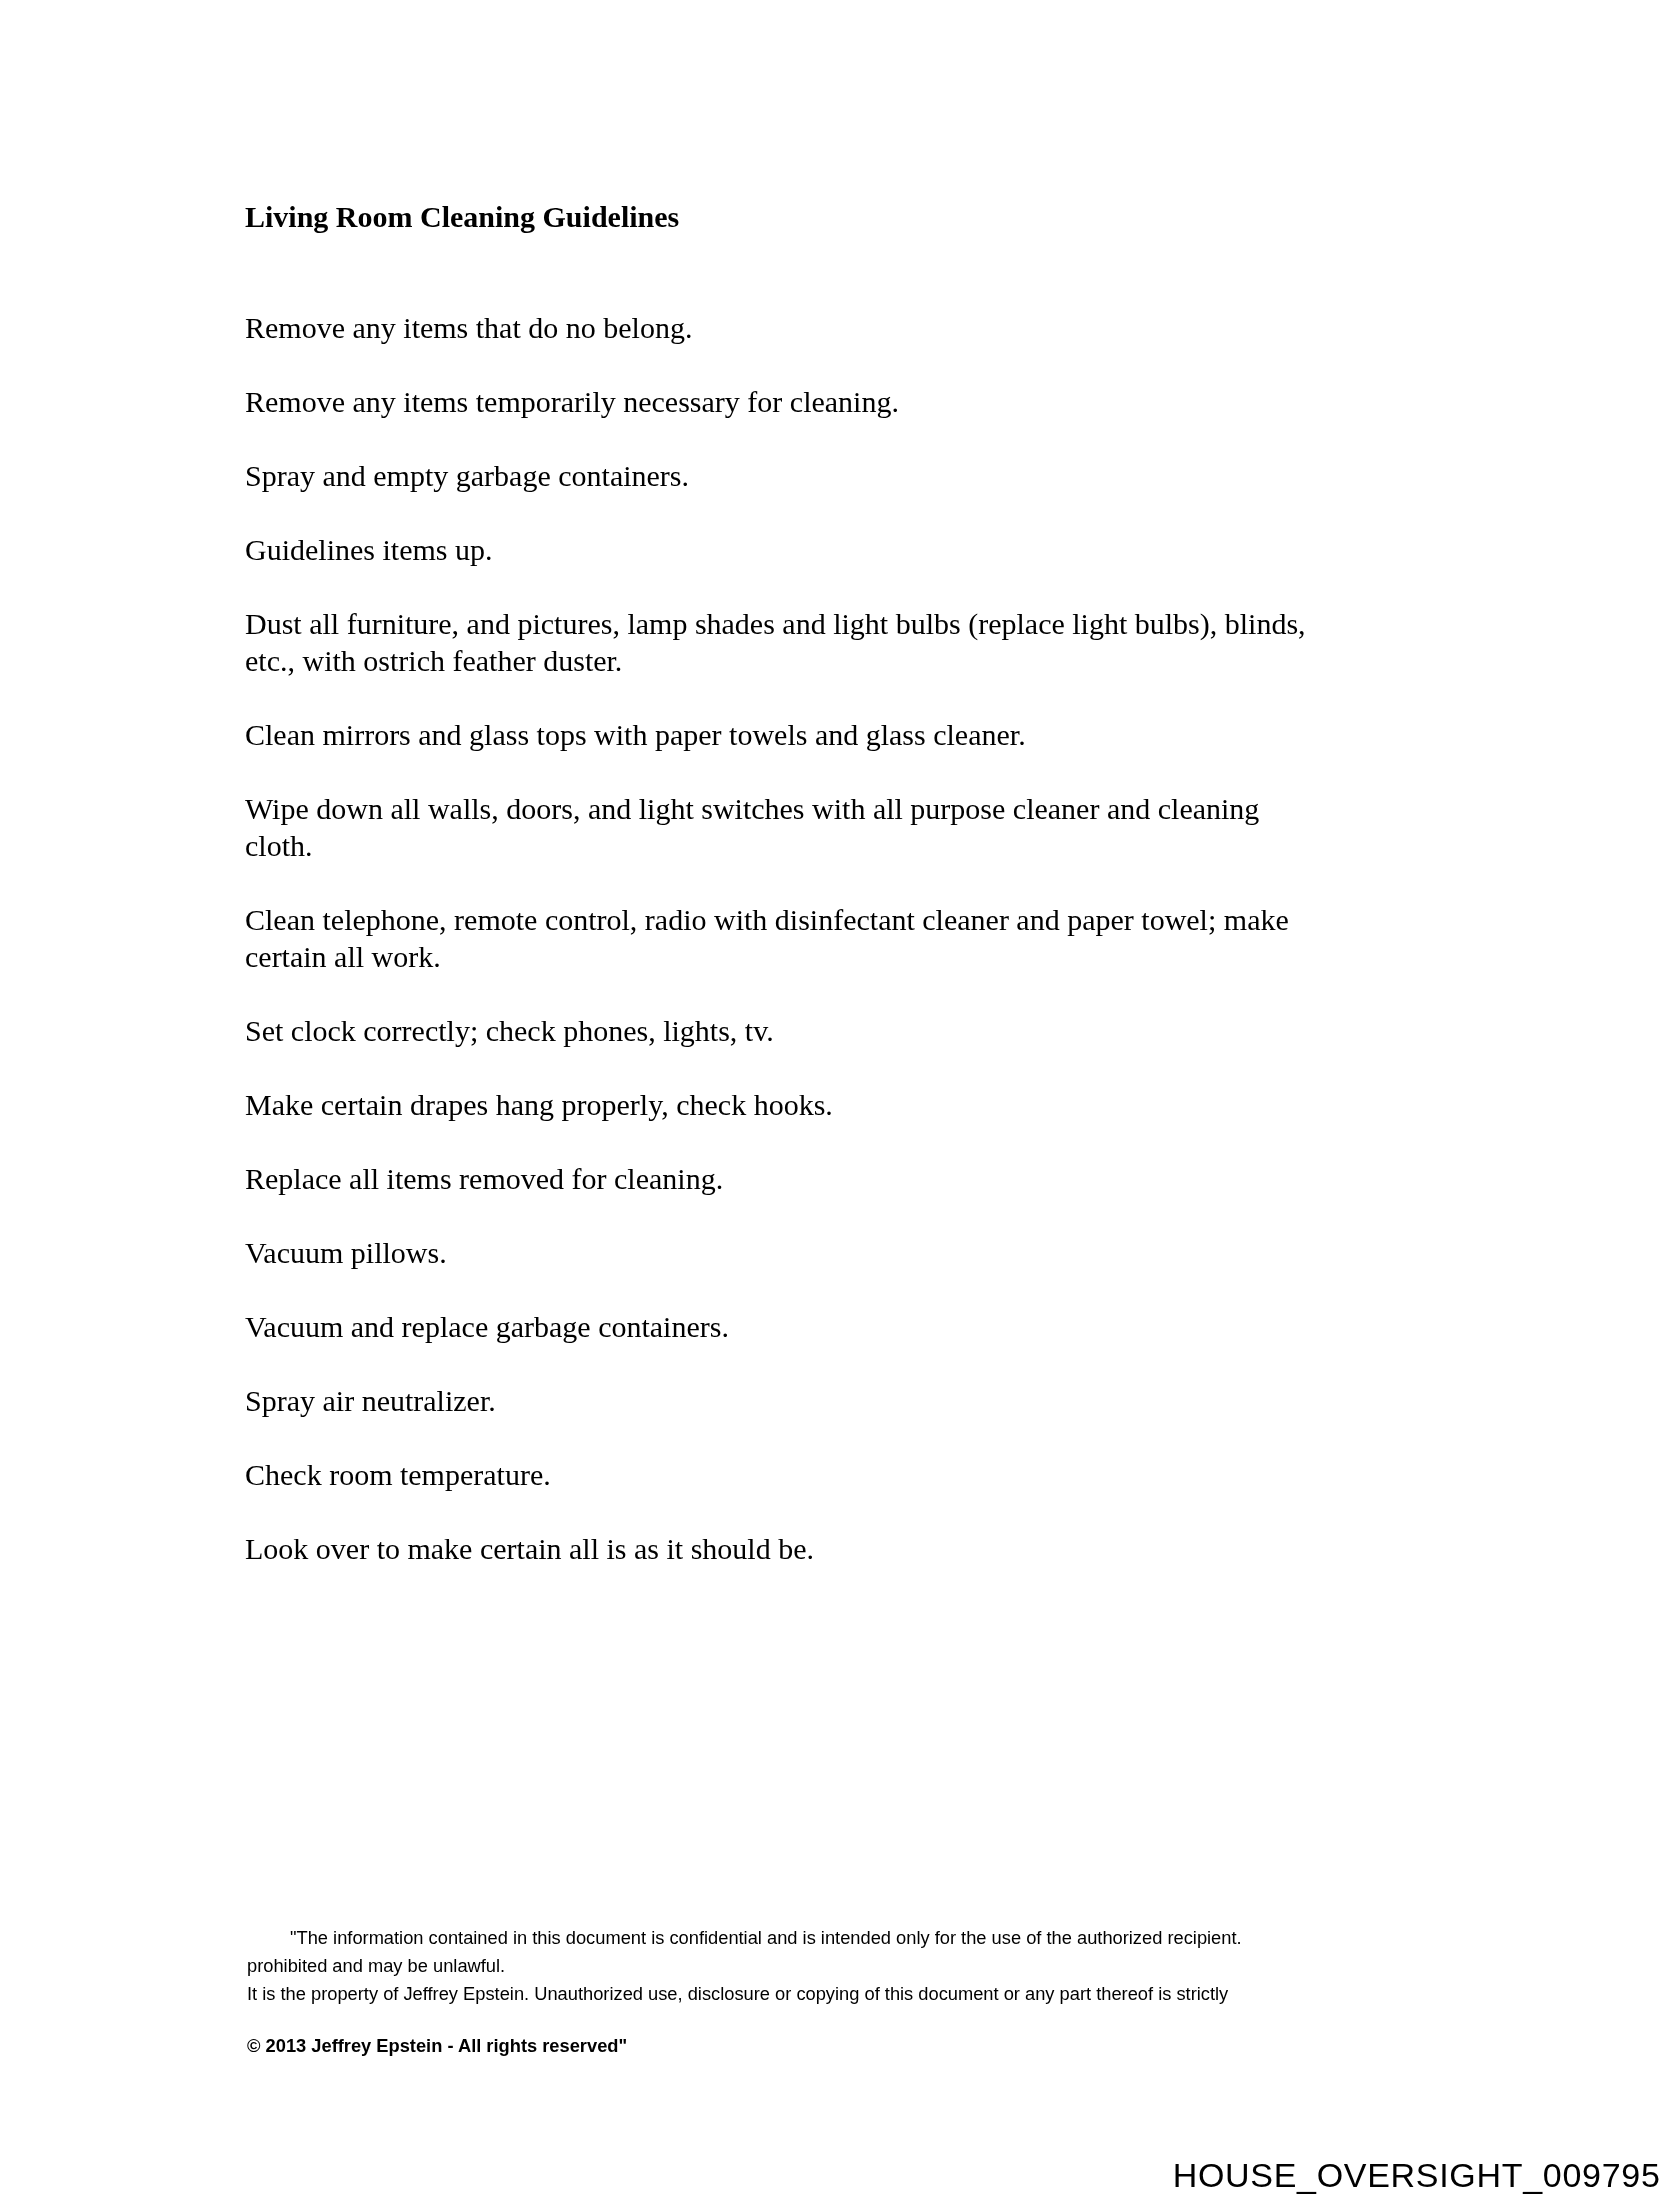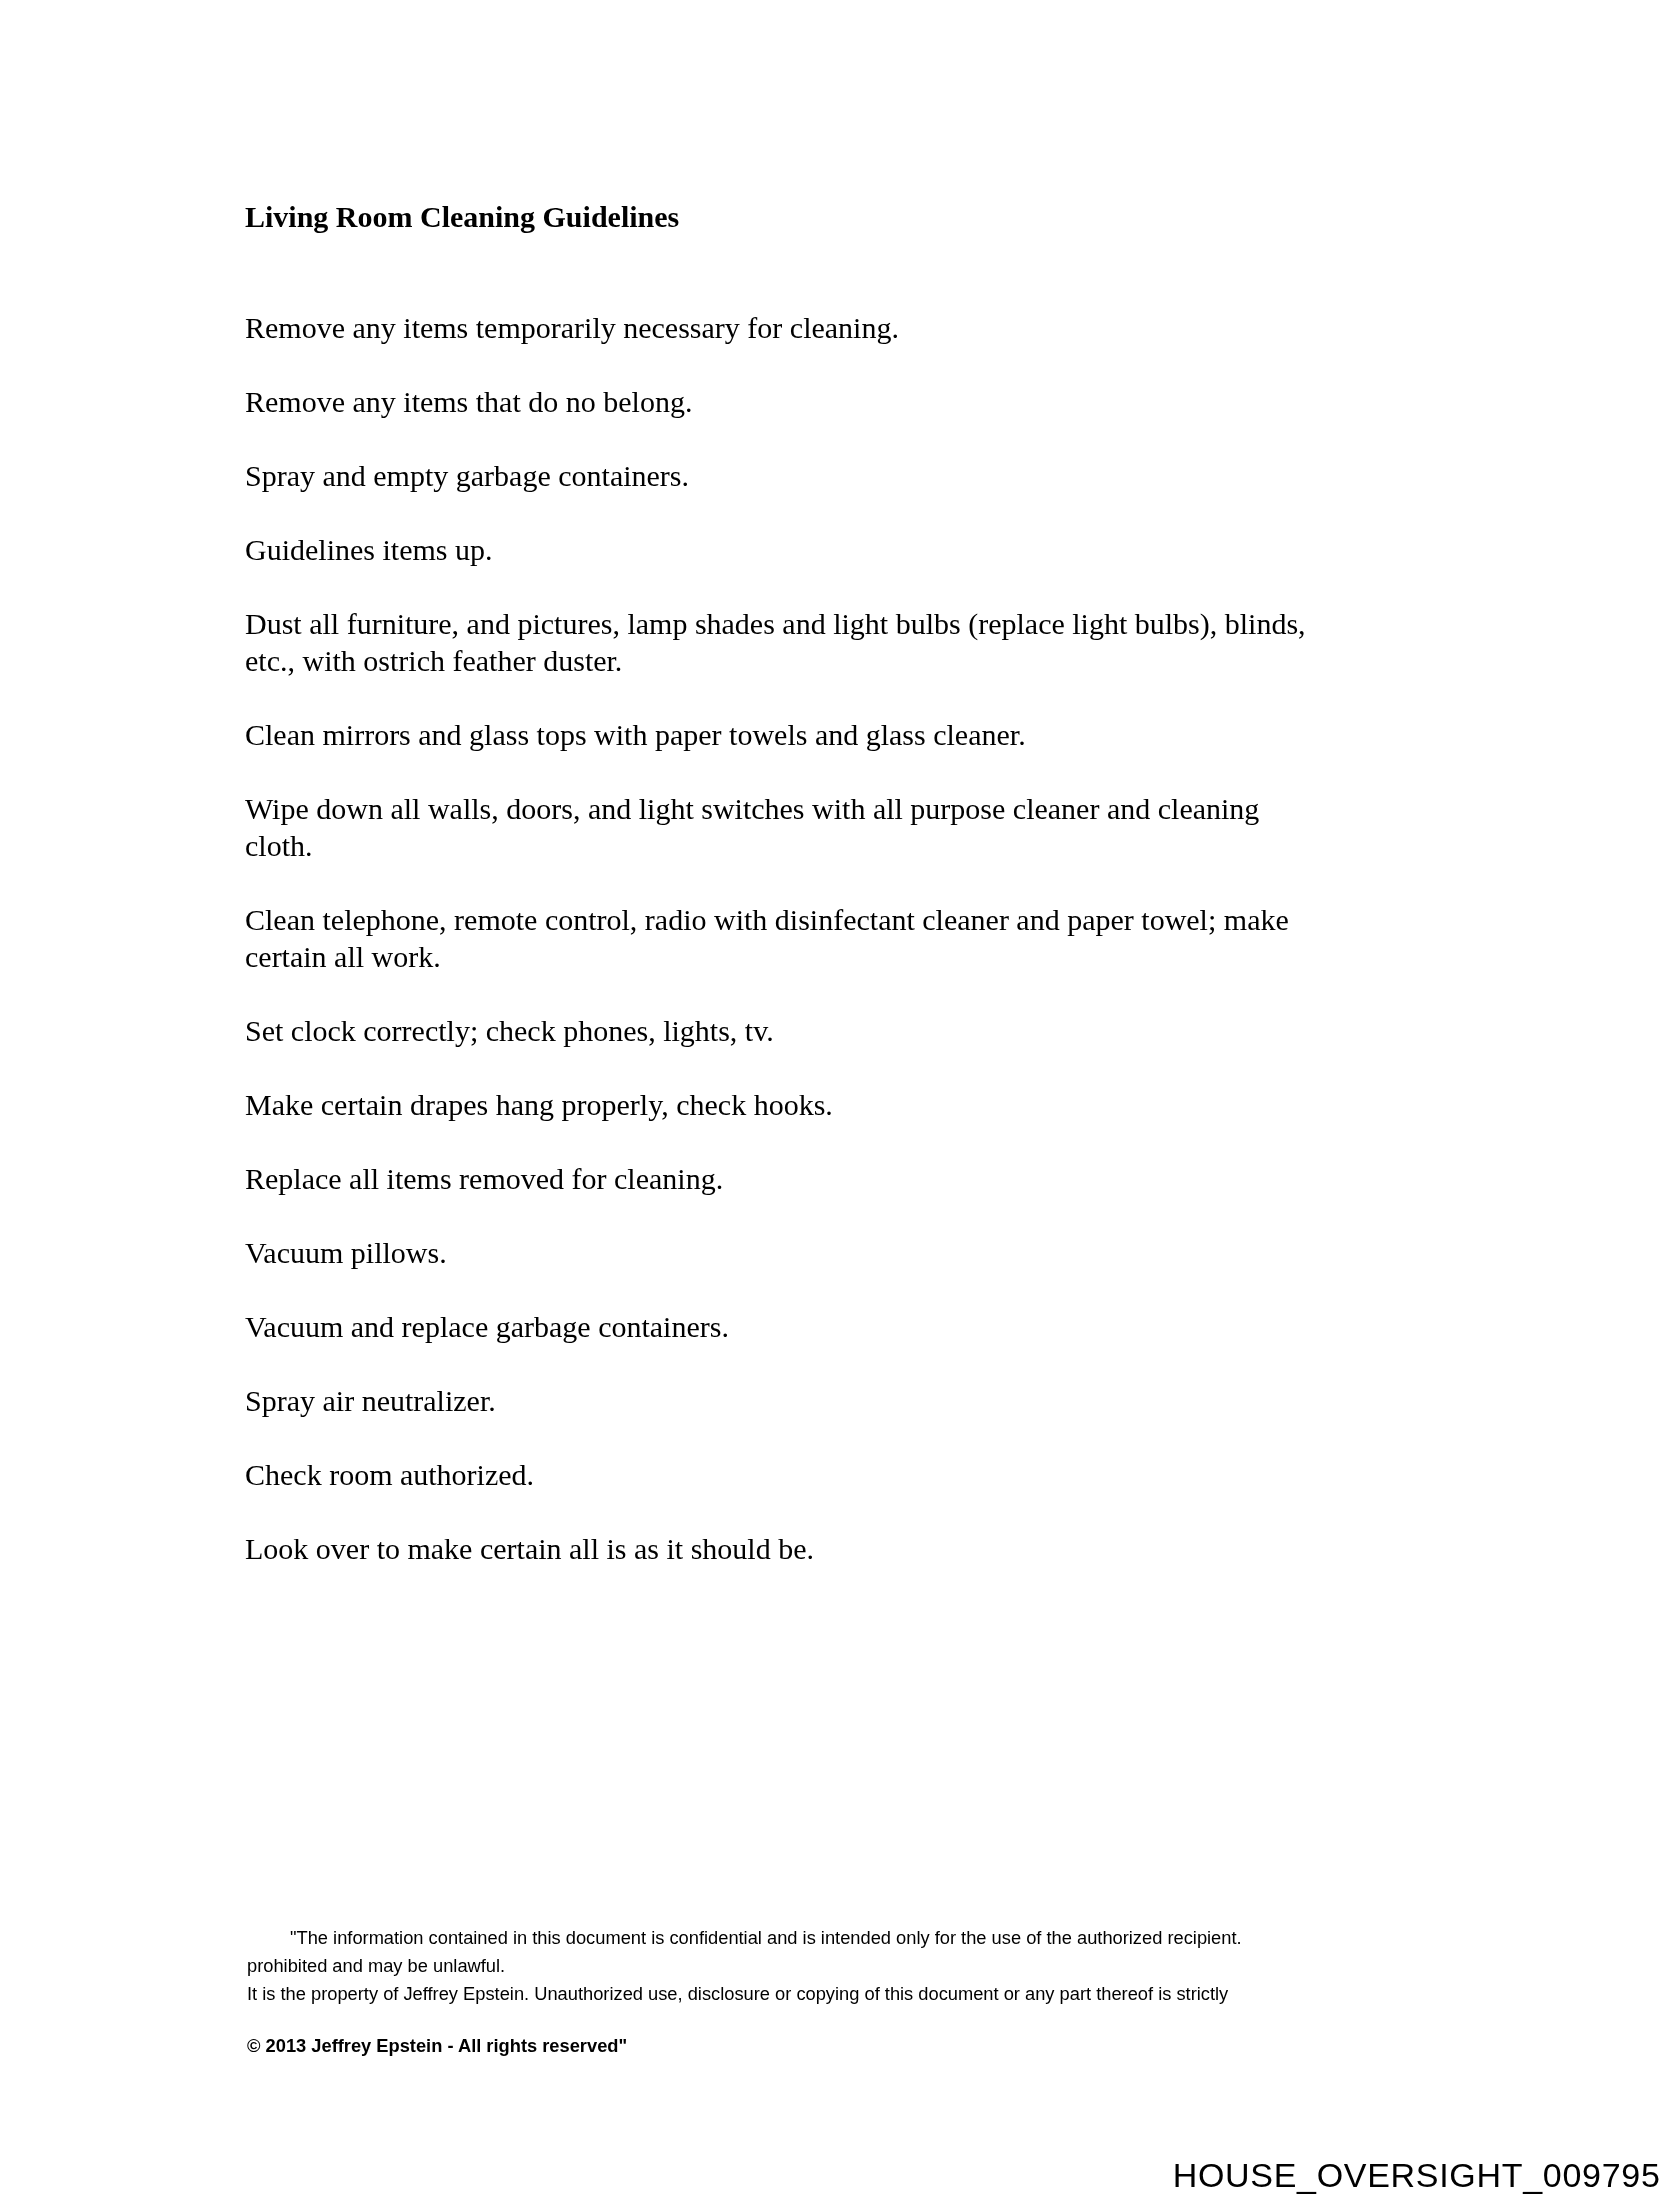--- a/index.html
+++ b/index.html
@@ -55,38 +55,38 @@
 </style>
 </head>
 <body>
 
 <div class="page">
 
   <div class="content">
     <h1 class="title">Living Room Cleaning Guidelines</h1>
 
     <div class="items">
+        <p class="item">Remove any items that do no belong.</p>
         <p class="item">Remove any items temporarily necessary for cleaning.</p>
-        <p class="item">Remove any items that do no belong.</p>
         <p class="item">Spray and empty garbage containers.</p>
         <p class="item">Guidelines items up.</p>
         <p class="item">Dust all furniture, and pictures, lamp shades and light bulbs (replace light bulbs), blinds,
 etc., with ostrich feather duster.</p>
         <p class="item">Clean mirrors and glass tops with paper towels and glass cleaner.</p>
         <p class="item">Wipe down all walls, doors, and light switches with all purpose cleaner and cleaning
 cloth.</p>
         <p class="item">Clean telephone, remote control, radio with disinfectant cleaner and paper towel; make
 certain all work.</p>
         <p class="item">Set clock correctly; check phones, lights, tv.</p>
         <p class="item">Make certain drapes hang properly, check hooks.</p>
         <p class="item">Replace all items removed for cleaning.</p>
         <p class="item">Vacuum pillows.</p>
         <p class="item">Vacuum and replace garbage containers.</p>
         <p class="item">Spray air neutralizer.</p>
-        <p class="item">Check room authorized.</p>
+        <p class="item">Check room temperature.</p>
         <p class="item">Look over to make certain all is as it should be.</p>
       </div>
   </div>
 
   <div class="footer">
     <div class="disclaimer">
         <div class="disclaimer-line">"The information contained in this document is confidential and is intended only for the use of the authorized recipient.</div>
         <div class="disclaimer-line">prohibited and may be unlawful.</div>
         <div class="disclaimer-line">It is the property of Jeffrey Epstein. Unauthorized use, disclosure or copying of this document or any part thereof is strictly</div>
       </div>

